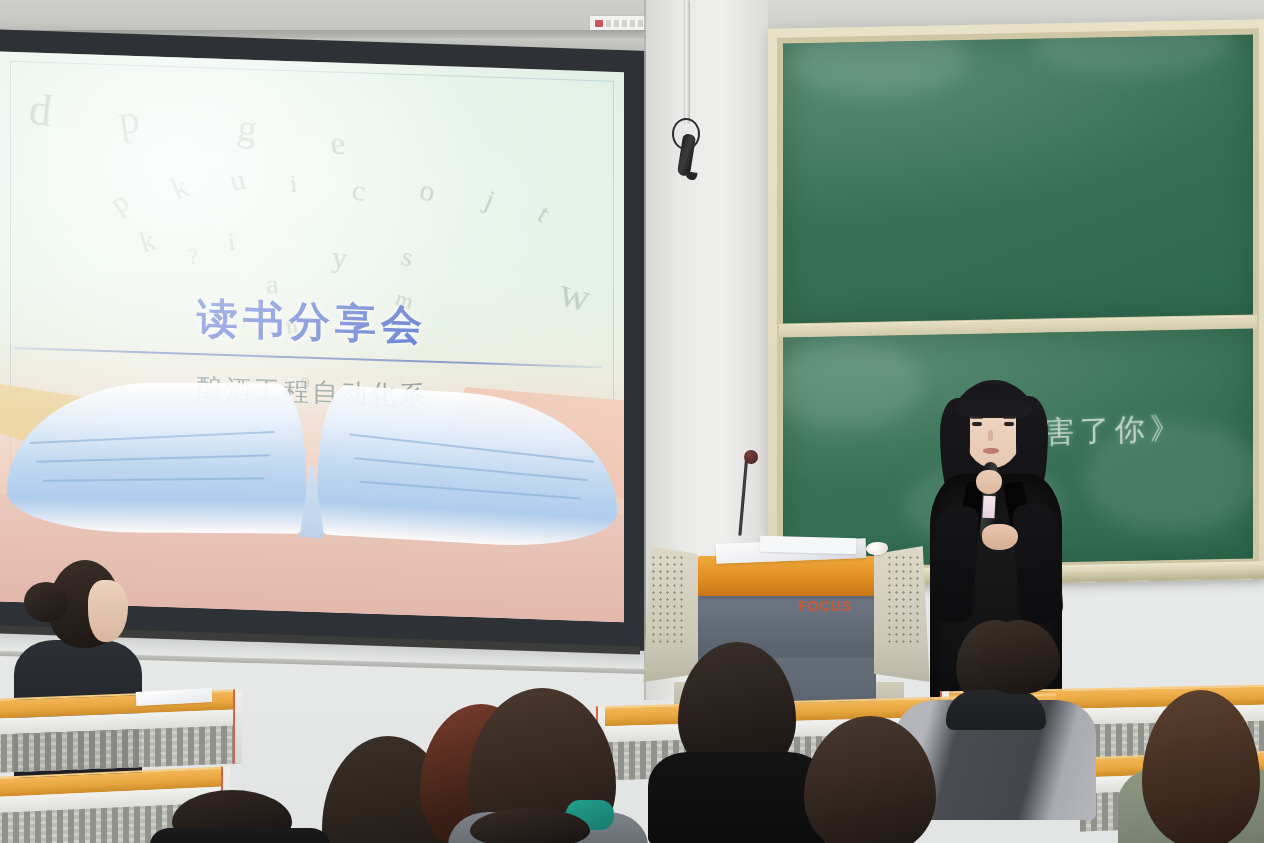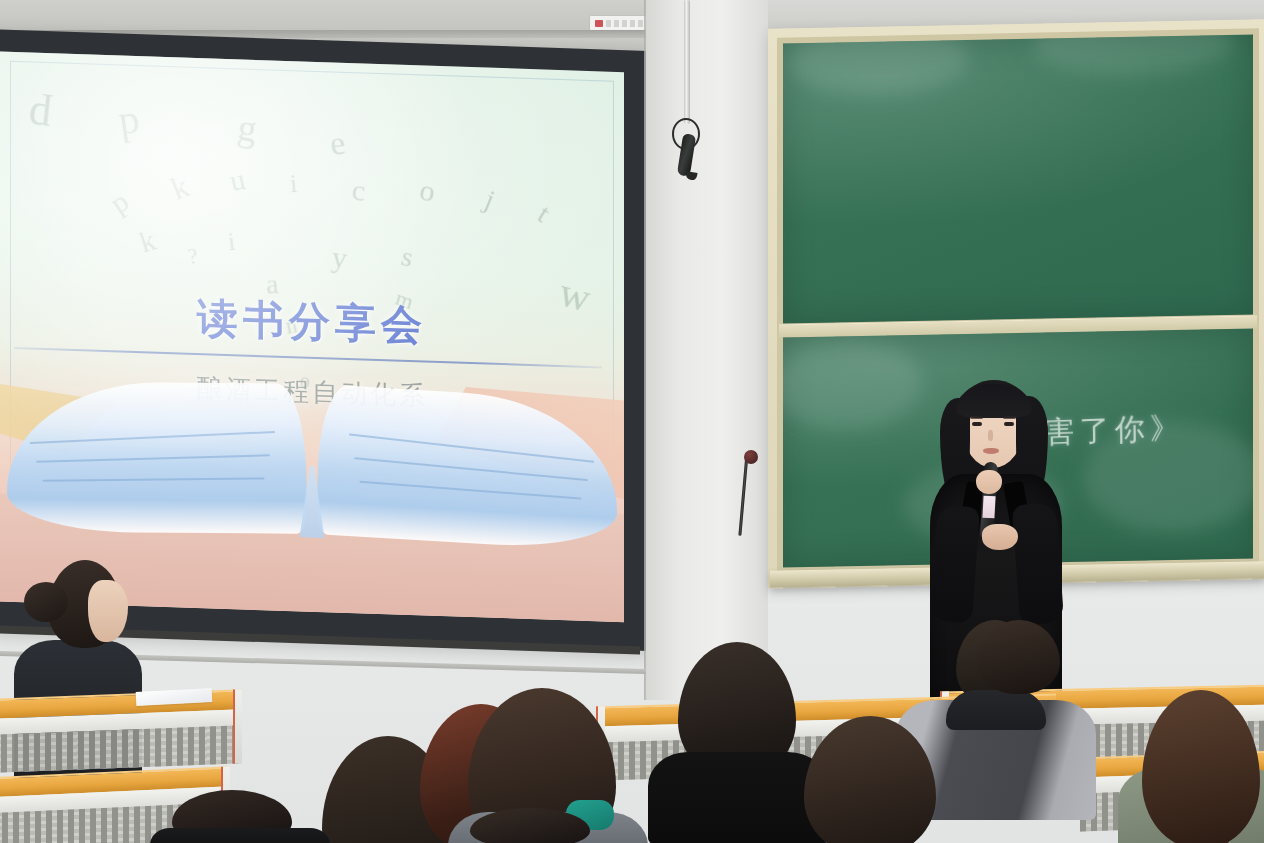--- a/index.html
+++ b/index.html
@@ -563,20 +563,34 @@
     <div class="pres-arm-r"></div>
     <div class="mic-body"></div>
     <div class="mic-grip"></div>
     <div class="hand-u"></div>
     <div class="hand-l"></div>
   </div>
 
   <div class="gooseneck"></div>
   <div class="gooseneck-head"></div>
 
+  <div class="podium">
+    <div class="pod-base"></div>
+    <div class="pod-body"></div>
+    <div class="pod-body2"></div>
+    <div class="pod-top"></div>
+    <div class="pod-brand">FOCUS</div>
+    <div class="pod-wing left"></div>
+    <div class="pod-wing right"></div>
+    <div class="pod-grille left"></div>
+    <div class="pod-grille right"></div>
+    <div class="pod-papers"></div>
+    <div class="pod-papers2"></div>
+    <div class="pod-chalkbits"></div>
+  </div>
 
   <div class="wallbase" style="top:636px; left:0; width:640px; background:#3c3d3b; height:8px; transform:skewY(1.9deg);"></div>
   <div class="wallbase" style="top:660px; left:0; width:646px; height:5px; transform:skewY(1.6deg);"></div>
 
   <div class="torso" style="left:14px; top:640px; width:128px; height:150px;
               background:linear-gradient(180deg,#2c2f35,#1b1d21);"></div>
   <div class="head" style="left:48px; top:560px; width:74px; height:88px;
               background:linear-gradient(170deg,#3a2f29,#1c1613);"></div>
   <div style="position:absolute; left:88px; top:580px; width:40px; height:62px;
               background:linear-gradient(180deg,#ecd2bd,#d9b69e);

